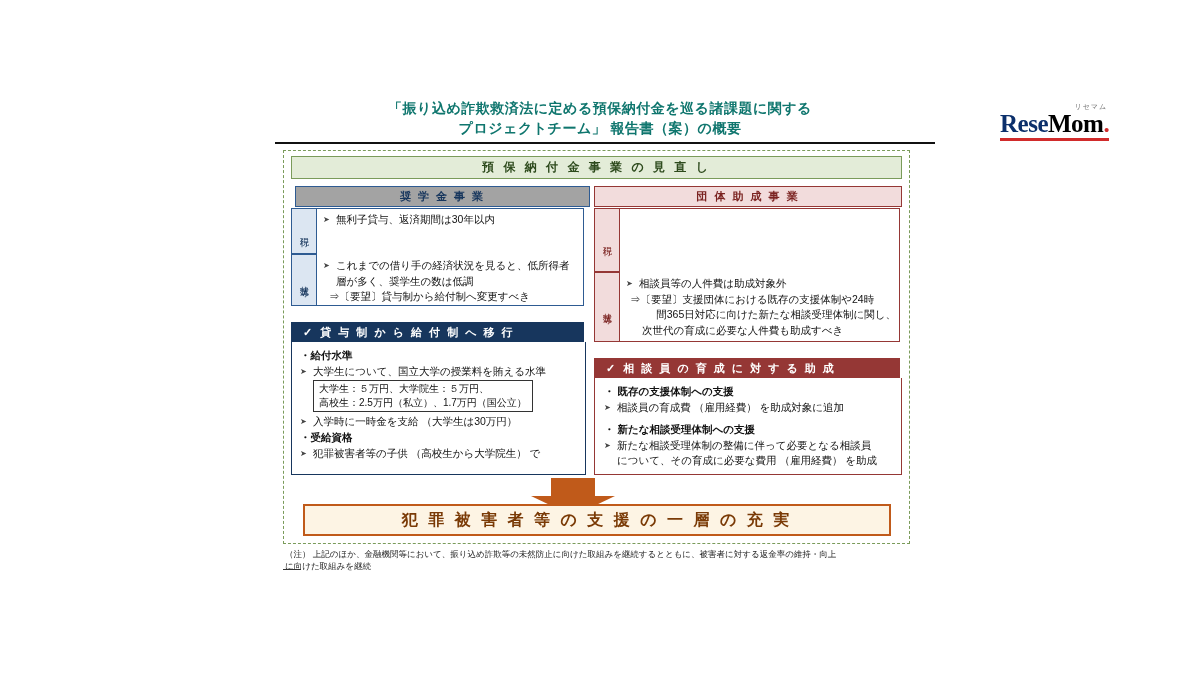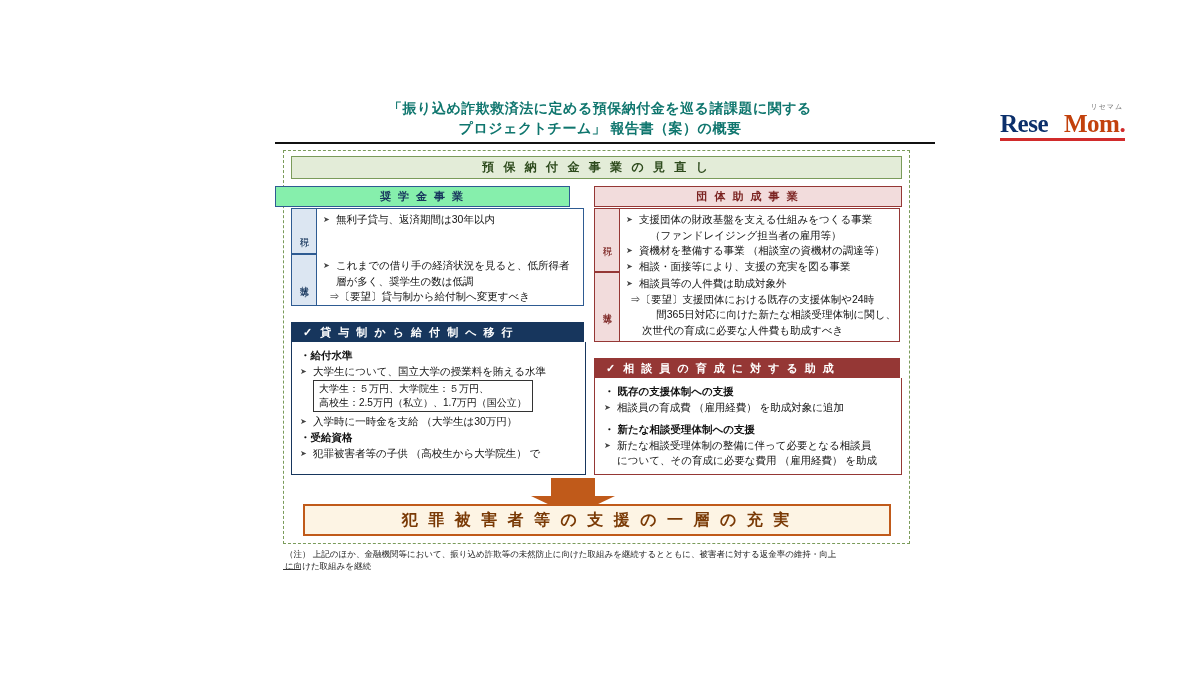--- a/index.html
+++ b/index.html
@@ -23,21 +23,21 @@
 
   
   .logo{
     position:absolute;right:70px;top:110px;width:130px;height:34px;
   }
   .logo-text{
     font-family:"Liberation Serif", serif;
     font-size:25px;font-weight:bold;color:#0b2f6b;letter-spacing:-0.5px;
     position:relative;display:inline-block;
   }
-  .logo-text .accent{color:#c2410c;margin-left:16px;}
+  .logo-text .accent{color:#000000;}
   .logo-text .dot{color:#d12b2b;}
   .logo-rub{
     position:absolute;right:2px;top:-8px;font-size:7px;color:#777;letter-spacing:1px;
     font-family:"Liberation Sans", sans-serif;font-weight:normal;
   }
   .logo-underline{
     position:absolute;left:0;bottom:-3px;width:100%;height:3px;background:#d12b2b;
   }
 
   
@@ -53,21 +53,21 @@
     display:flex;align-items:center;justify-content:center;
     font-size:12px;font-weight:bold;color:#2d4a1c;letter-spacing:3px;
   }
 
   
   .col-head{
     position:absolute;height:19px;display:flex;align-items:center;justify-content:center;
     font-size:11px;font-weight:bold;letter-spacing:2px;
   }
   .col-head.left{
-    left:275px;top:186px;width:293px;background:#86efac;border:1px solid #2e5b92;color:#17365d;
+    left:295px;top:186px;width:293px;background:#a3a3a3;border:1px solid #2e5b92;color:#17365d;
   }
   .col-head.right{
     left:594px;top:186px;width:306px;background:#f2dcdc;border:1px solid #953735;color:#7b2321;
   }
 
   
   .box{position:absolute;box-sizing:border-box;}
   .white-box{background:#fff;}
 
   
@@ -207,26 +207,20 @@
   </div>
 
   <div class="box white-box rbox1"></div>
   <div class="sidetab red" style="left:594px;top:208px;width:26px;height:64px;">
     <span class="vtext">現行</span>
   </div>
   <div class="sidetab red" style="left:594px;top:272px;width:26px;height:70px;">
     <span class="vtext">状況等</span>
   </div>
 
-  <div class="body-text" style="left:626px;top:212px;width:270px;">
-    <div class="li">支援団体の財政基盤を支える仕組みをつくる事業</div>
-    <div class="sub">（ファンドレイジング担当者の雇用等）</div>
-    <div class="li">資機材を整備する事業 （相談室の資機材の調達等）</div>
-    <div class="li">相談・面接等により、支援の充実を図る事業</div>
-  </div>
   <div class="body-text" style="left:626px;top:276px;width:270px;">
     <div class="li">相談員等の人件費は助成対象外</div>
     <div class="plain" style="padding-left:4px;">⇒〔要望〕支援団体における既存の支援体制や24時</div>
     <div class="plain" style="padding-left:16px;text-align:right;">間365日対応に向けた新たな相談受理体制に関し、</div>
     <div class="plain" style="padding-left:16px;">次世代の育成に必要な人件費も助成すべき</div>
   </div>
 
   <div class="red-bar">
     <span style="margin-right:6px;">✓</span>
     <span>相 談 員 の 育 成 に 対 す る 助 成</span>

